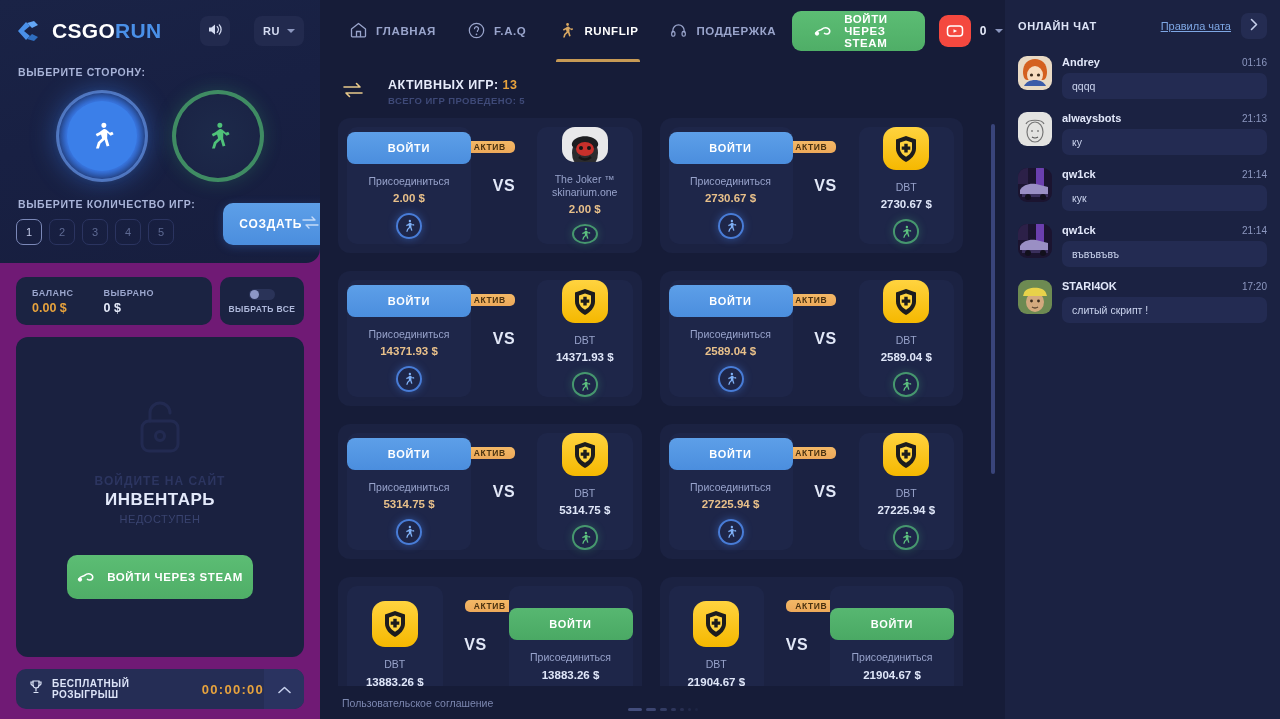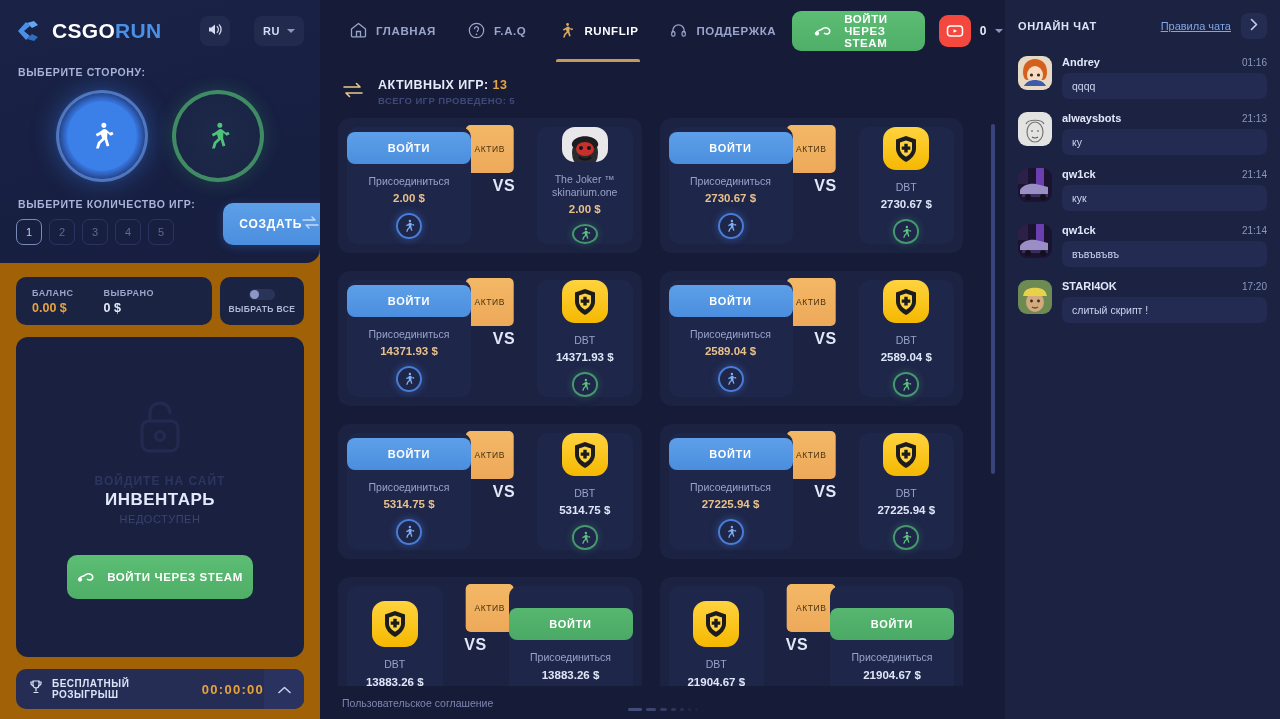--- a/index.html
+++ b/index.html
@@ -8,21 +8,21 @@
     background: #161c38;
     font-family: "Liberation Sans", sans-serif;
     overflow: hidden;
     color: #c9d2ee;
   }
   .app { position: relative; width: 1280px; height: 719px; display: flex; }
 
   
   .sidebar {
     width: 320px; height: 719px;
-    background: #a16207;
+    background: #701a75;
     display: flex; flex-direction: column;
     position: relative;
     flex: 0 0 320px;
   }
   .side-top {
     background: linear-gradient(165deg,#1a2346 0%, #182043 45%, #171e3e 100%);
     border-radius: 0 0 14px 0;
     padding: 0 16px 18px 16px;
     position: relative;
   }
@@ -146,21 +146,21 @@
   }
   .yt-wrap { display:flex; align-items:center; gap:9px; cursor:pointer; }
   .yt-badge { width:32px;height:32px;border-radius:9px;background:#f4483f;display:flex;align-items:center;justify-content:center; }
   .yt-count { font-size: 12px; font-weight:bold; color:#e6ebfa; }
   .vk-badge { width:34px;height:34px;border-radius:9px;background:#222a4e;display:flex;align-items:center;justify-content:center;cursor:pointer; }
   .online-box { text-align:center; cursor:default; }
   .online-box .n { font-size: 11px; font-weight:bold; color:#5cbd74; }
   .online-box .l { font-size: 8.5px; font-weight:bold; letter-spacing:.6px; color:#8c97bf; margin-top:1px;}
 
   .games-wrap { flex:1 1 auto; position:relative; padding: 0 18px 0 18px; min-height:0; overflow:hidden; }
-  .games-head { display:flex; align-items:center; gap:14px; padding: 16px 0 12px 4px; }
+  .games-head { display:flex; align-items:center; gap:24px; padding: 16px 0 12px 4px; }
   .gh-ico { color:#e8c98a; }
   .gh-t1 { font-size: 12.5px; font-weight:bold; letter-spacing:.5px; color:#e6ebfa; }
   .gh-t1 .num { color:#e8a33d; }
   .gh-t2 { font-size: 9.5px; letter-spacing:.4px; color:#3e4977; margin-top: 3px; font-weight:bold;}
 
   .games-grid { display:grid; grid-template-columns: 1fr 1fr; gap: 18px 18px; padding-right: 24px;}
   .gcard {
     background:#1b2242; border-radius: 12px; height: 135px;
     display:flex; align-items:center; justify-content:center; gap: 0; position:relative; padding: 9px;
   }
@@ -179,23 +179,23 @@
   .p-amt { font-size: 11.5px; font-weight:bold; color:#e8c08a; margin-top: 4px; }
   .p-amt.pale { color:#dfe6f8; }
   .avatar { width: 46px; height: 46px; border-radius: 13px; overflow:hidden; }
   .avatar.dbt { background: linear-gradient(180deg,#ffd33f 0%,#f5b800 100%); display:flex;align-items:center;justify-content:center;}
   .avatar.joker { background:#2a2f44; position:relative; }
   .mini-run { margin-top: 9px; width: 26px; height:26px; border-radius:50%; display:flex;align-items:center;justify-content:center;}
   .mini-run.blue { box-shadow: inset 0 0 0 2px rgba(80,140,240,.85), 0 0 9px rgba(70,130,240,.45); }
   .mini-run.green { box-shadow: inset 0 0 0 2px rgba(80,180,120,.8), 0 0 9px rgba(70,180,120,.3); }
   .vs { flex: 0 0 66px; text-align:center; font-size: 16px; font-weight:bold; color:#e2e8f8; letter-spacing:.5px;}
   .badge-act {
-    position:absolute; top: 7px; left: 50%; transform: translateX(-50%);
+    position:absolute; top: 23px; left: 50%; transform: translateX(-50%);
     background: linear-gradient(180deg,#f3b866 0%,#eda95a 100%); color:#4a3210;
-    font-size: 8.5px; font-weight:normal; letter-spacing:.6px; padding: 19px 9px; border-radius: 5px;
+    font-size: 8.5px; font-weight:bold; letter-spacing:.6px; padding: 1px 9px; border-radius: 5px;
   }
   .scrollbar {
     position:absolute; right: 10px; top: 62px; width: 4px; height: 350px;
     background:#39447a; border-radius: 2px; cursor:pointer;
   }
   .footer { height: 34px; display:flex; align-items:center; padding-left: 22px; position:relative;}
   .footer a { font-size: 10.5px; color:#7c87b0; text-decoration:none; cursor:pointer; }
   .loader { position:absolute; left: 50%; bottom: 8px; transform:translateX(-50%); display:flex; align-items:flex-end; gap:4px; }
   .loader i { display:block; background:#46507f; border-radius:2px; }
 

